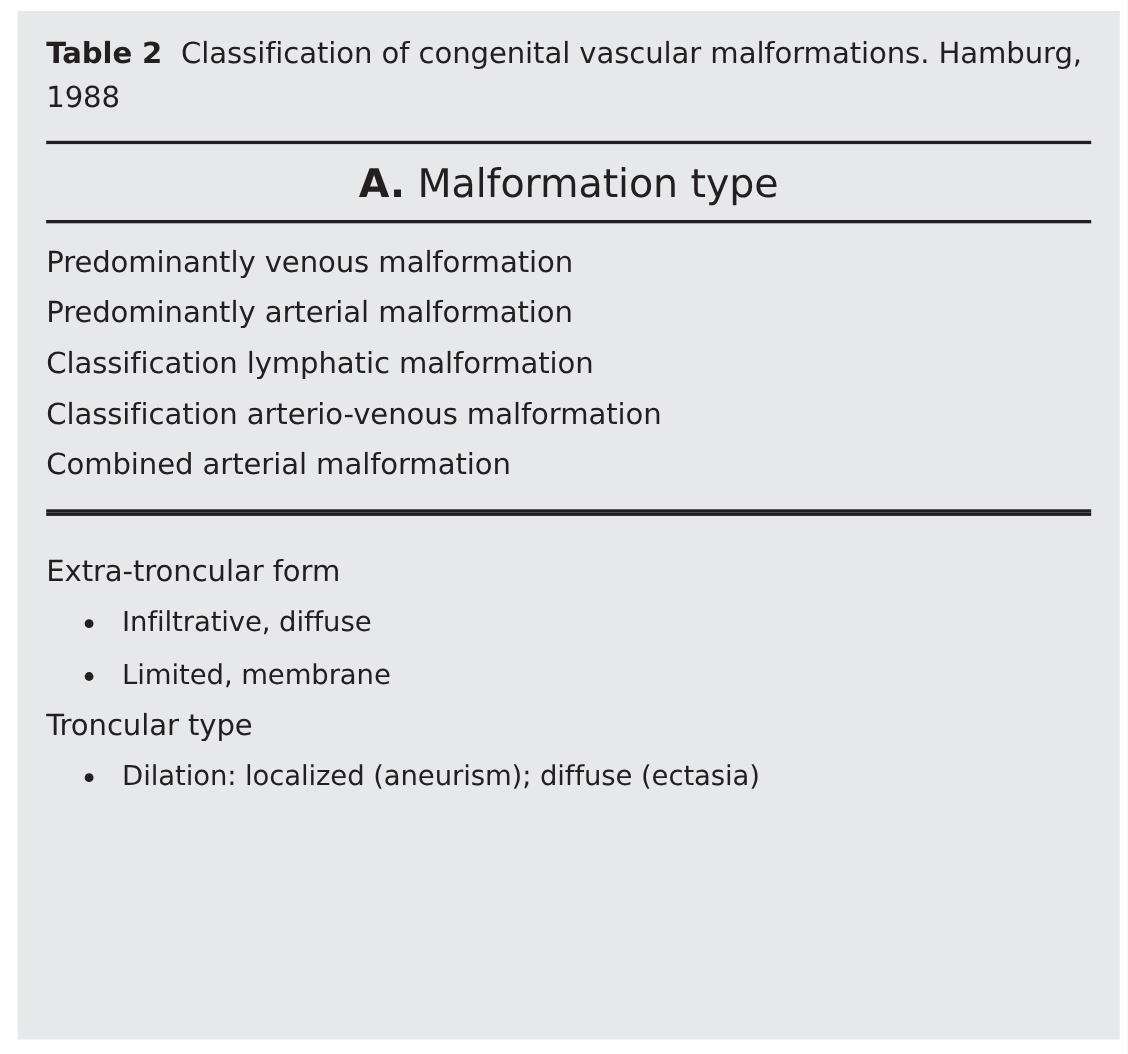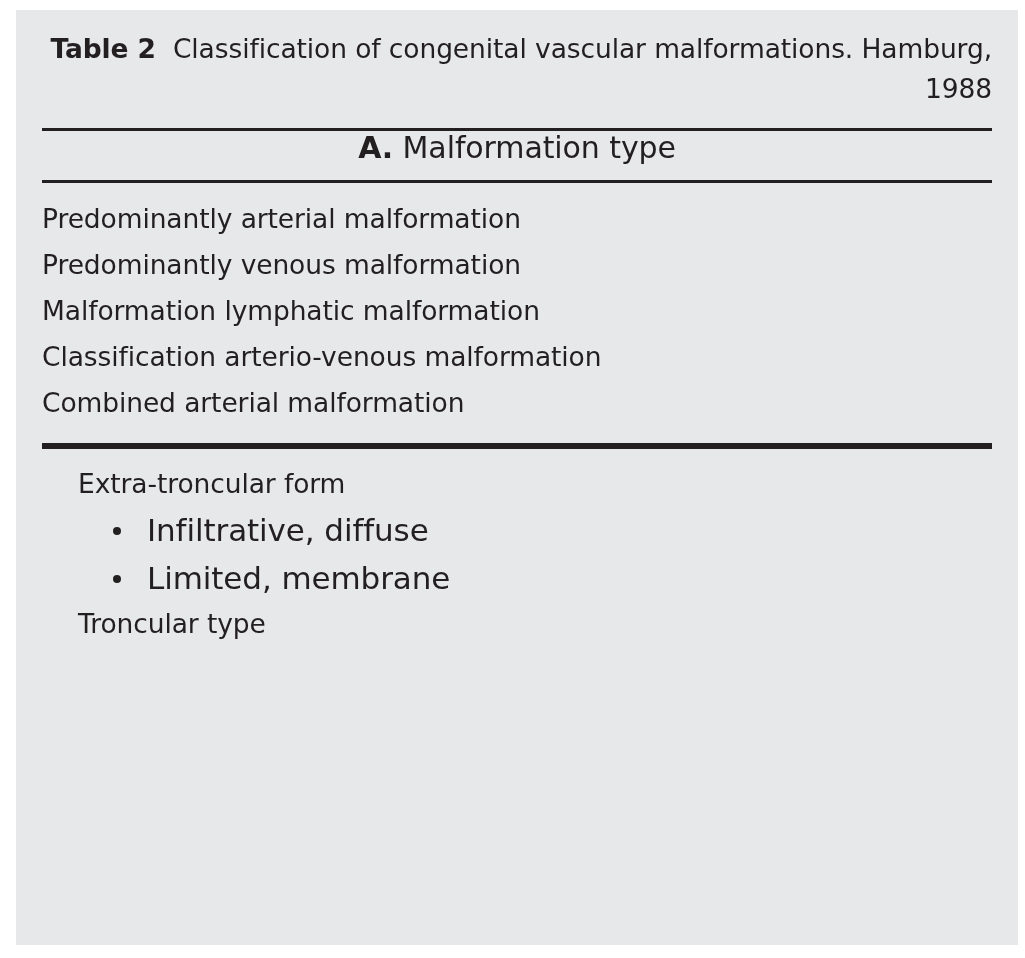--- a/index.html
+++ b/index.html
@@ -32,21 +32,20 @@
     width: 950px;
   }
 
   
   .caption {
     font-size: 26.5px;
     line-height: 40px;
     color: #231f20;
     padding-top: 19px;
     letter-spacing: -0.1px;
-    text-align: right;
   }
   .caption-label {
     font-weight: bold;
   }
   .caption-gap {
     display: inline-block;
     width: 17px;
   }
 
   
@@ -55,57 +54,57 @@
     background: #231f20;
     width: 950px;
   }
   .rule-top     { margin-top: 19px; }
   .rule-under-a { margin-top: 0; }
   .rule-b-top   { margin-top: 0; }
   .rule-b-bot   { margin-top: 0; }
 
   
   .section-head {
-    font-size: 30px;
+    font-size: 36px;
     line-height: 26px;
     color: #231f20;
     text-align: center;
-    padding-top: 4px;
+    padding-top: 24px;
     padding-bottom: 19px;
     letter-spacing: -0.1px;
   }
   .section-letter { font-weight: bold; }
   .row {
     font-size: 26.5px;
     line-height: 36px;
     color: #231f20;
     padding: 5px 0 5px 0;
     letter-spacing: -0.1px;
   }
 
   .section-a-body { padding-top: 13px; padding-bottom: 17px; }
-  .section-b-body { padding-top: 13px; padding-bottom: 10px; margin-left: 36px; }
+  .section-b-body { padding-top: 29px; padding-bottom: 10px; }
 
   .subhead {
     font-size: 26.5px;
     line-height: 36px;
     color: #231f20;
     padding: 4px 0 4px 0;
     letter-spacing: -0.1px;
   }
 
   
   .bullets {
     margin: 0;
     padding: 0;
     list-style: none;
   }
   .bullet-item {
     position: relative;
-    font-size: 31px;
+    font-size: 25px;
     line-height: 36px;
     color: #231f20;
     padding: 6px 0 6px 69px;
     letter-spacing: -0.1px;
   }
   .bullet-dot {
     position: absolute;
     left: 35px;
     top: 21px;
     width: 8px;
@@ -127,23 +126,23 @@
     <div class="rule rule-top"></div>
 
     <div class="section-head">
       <span class="section-letter">A.</span>
       <span>Malformation type</span>
     </div>
 
     <div class="rule rule-under-a"></div>
 
     <div class="section-a-body">
+      <div class="row">Predominantly venous malformation</div>
       <div class="row">Predominantly arterial malformation</div>
-      <div class="row">Predominantly venous malformation</div>
-      <div class="row">Malformation lymphatic malformation</div>
+      <div class="row">Classification lymphatic malformation</div>
       <div class="row">Classification arterio-venous malformation</div>
       <div class="row">Combined arterial malformation</div>
     </div>
 
     <div class="rule rule-b-top"></div>
 
 
     <div class="rule rule-b-bot"></div>
 
     <div class="section-b-body">
@@ -155,18 +154,22 @@
           <span>Infiltrative, diffuse</span>
         </li>
         <li class="bullet-item">
           <span class="bullet-dot"></span>
           <span>Limited, membrane</span>
         </li>
       </ul>
 
       <div class="subhead">Troncular type</div>
       <ul class="bullets">
+        <li class="bullet-item">
+          <span class="bullet-dot"></span>
+          <span>Dilation: localized (aneurism); diffuse (ectasia)</span>
+        </li>
       </ul>
 
     </div>
 
   </div>
 </div>
 
 </body></html>

